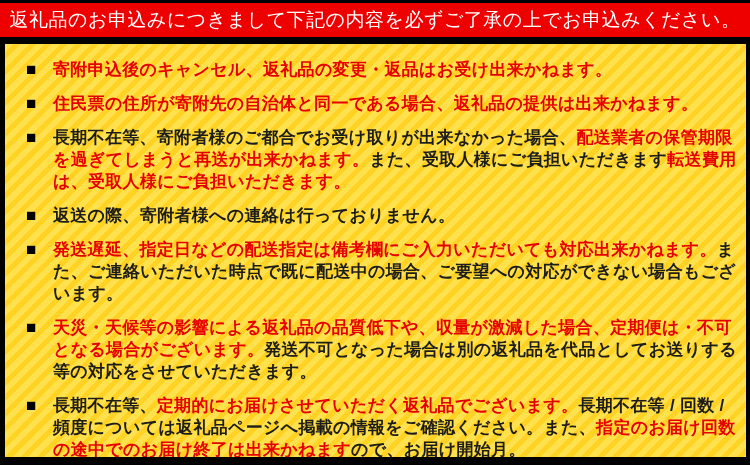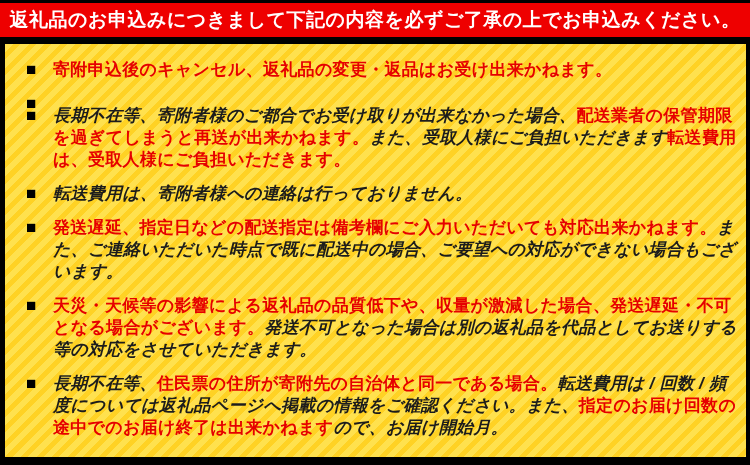--- a/index.html
+++ b/index.html
@@ -23,21 +23,21 @@
     width:750px;height:465px;
     background:var(--frame-black);
     display:flex;flex-direction:column;
     padding-top:3px;
   }
   .header{
     height:34px;flex:0 0 34px;
     background:var(--header-bg);
     color:var(--header-text);
     display:flex;align-items:center;justify-content:center;
-    font-size:19px;font-weight:bold;
+    font-size:19px;font-weight:normal;
     letter-spacing:0.5px;
     white-space:nowrap;
   }
   .body-area{
     flex:1;
     margin:7px 4px 8px 5px;
     background:repeating-linear-gradient(135deg,
       var(--stripe-light) 0px, var(--stripe-light) 6px,
       var(--stripe-dark) 6px, var(--stripe-dark) 11px);
     padding:15px 8px 8px 21px;
@@ -56,33 +56,33 @@
     color:var(--text-black);
     word-break:break-all;
     letter-spacing:0.3px;
   }
   .bullet{
     position:absolute;left:0;top:0;
     color:var(--frame-black);
     font-size:17px;line-height:22px;
   }
   .seg-red{color:var(--text-red);}
-  .seg-black{color:var(--text-black);font-style:italic;}
+  .seg-black{color:var(--text-black);}
 </style>
 </head>
 <body>
 
 <div class="poster">
   <div class="header">
     <span>返礼品のお申込みにつきまして下記の内容を必ずご了承の上でお申込みください。</span>
   </div>
   <div class="body-area">
     <ul class="notice-list">
         <li class="notice-item"><span class="bullet">■</span><span class="seg seg-red">寄附申込後のキャンセル、返礼品の変更・返品はお受け出来かねます。</span></li>
-        <li class="notice-item"><span class="bullet">■</span></li>
+        <li class="notice-item"><span class="bullet">■</span><span class="seg seg-red">住民票の住所が寄附先の自治体と同一である場合、返礼品の提供は出来かねます。</span></li>
         <li class="notice-item"><span class="bullet">■</span><span class="seg seg-black">長期不在等、寄附者様のご都合でお受け取りが出来なかった場合、</span><span class="seg seg-red">配送業者の保管期限を過ぎてしまうと再送が出来かねます。</span><span class="seg seg-black">また、受取人様にご負担いただきます</span><span class="seg seg-red">転送費用は、受取人様にご負担いただきます。</span></li>
-        <li class="notice-item"><span class="bullet">■</span><span class="seg seg-black">転送費用は、寄附者様への連絡は行っておりません。</span></li>
+        <li class="notice-item"><span class="bullet">■</span><span class="seg seg-black">返送の際、寄附者様への連絡は行っておりません。</span></li>
         <li class="notice-item"><span class="bullet">■</span><span class="seg seg-red">発送遅延、指定日などの配送指定は備考欄にご入力いただいても対応出来かねます。</span><span class="seg seg-black">また、ご連絡いただいた時点で既に配送中の場合、ご要望への対応ができない場合もございます。</span></li>
-        <li class="notice-item"><span class="bullet">■</span><span class="seg seg-red">天災・天候等の影響による返礼品の品質低下や、収量が激減した場合、発送遅延・不可となる場合がございます。</span><span class="seg seg-black">発送不可となった場合は別の返礼品を代品としてお送りする等の対応をさせていただきます。</span></li>
-        <li class="notice-item"><span class="bullet">■</span><span class="seg seg-black">長期不在等、</span><span class="seg seg-red">住民票の住所が寄附先の自治体と同一である場合。</span><span class="seg seg-black">転送費用は / 回数 / 頻度については返礼品ページへ掲載の情報をご確認ください。また、</span><span class="seg seg-red">指定のお届け回数の途中でのお届け終了は出来かねます</span><span class="seg seg-black">ので、お届け開始月。</span></li>
+        <li class="notice-item"><span class="bullet">■</span><span class="seg seg-red">天災・天候等の影響による返礼品の品質低下や、収量が激減した場合、定期便は・不可となる場合がございます。</span><span class="seg seg-black">発送不可となった場合は別の返礼品を代品としてお送りする等の対応をさせていただきます。</span></li>
+        <li class="notice-item"><span class="bullet">■</span><span class="seg seg-black">長期不在等、</span><span class="seg seg-red">定期的にお届けさせていただく返礼品でございます。</span><span class="seg seg-black">長期不在等 / 回数 / 頻度については返礼品ページへ掲載の情報をご確認ください。また、</span><span class="seg seg-red">指定のお届け回数の途中でのお届け終了は出来かねます</span><span class="seg seg-black">ので、お届け開始月。</span></li>
       </ul>
   </div>
 </div>
 
 </body></html>

